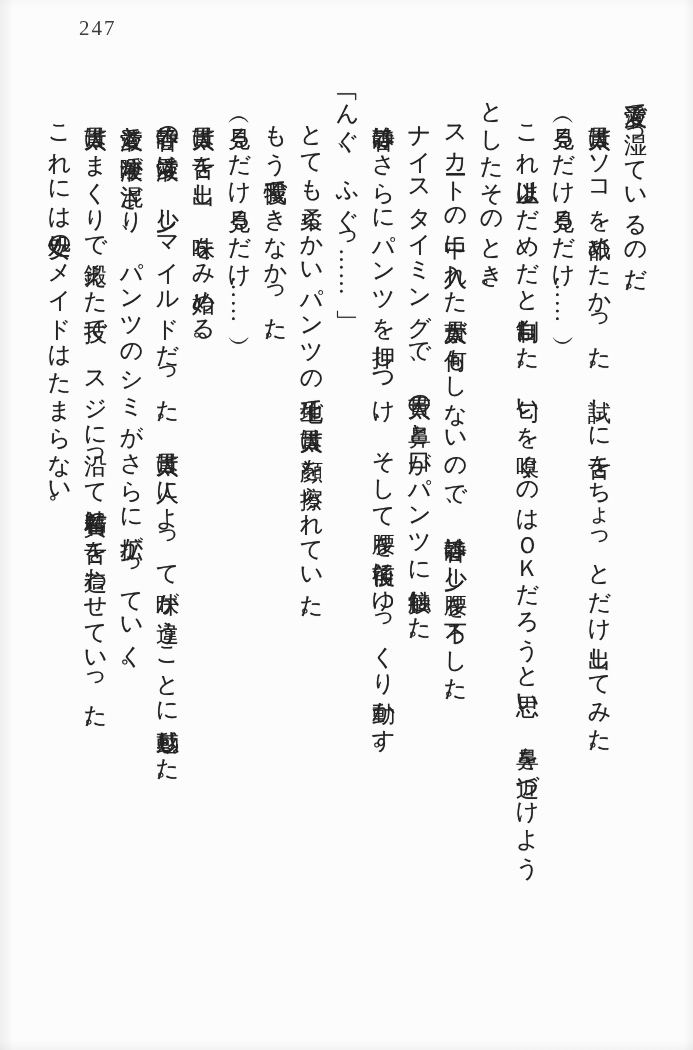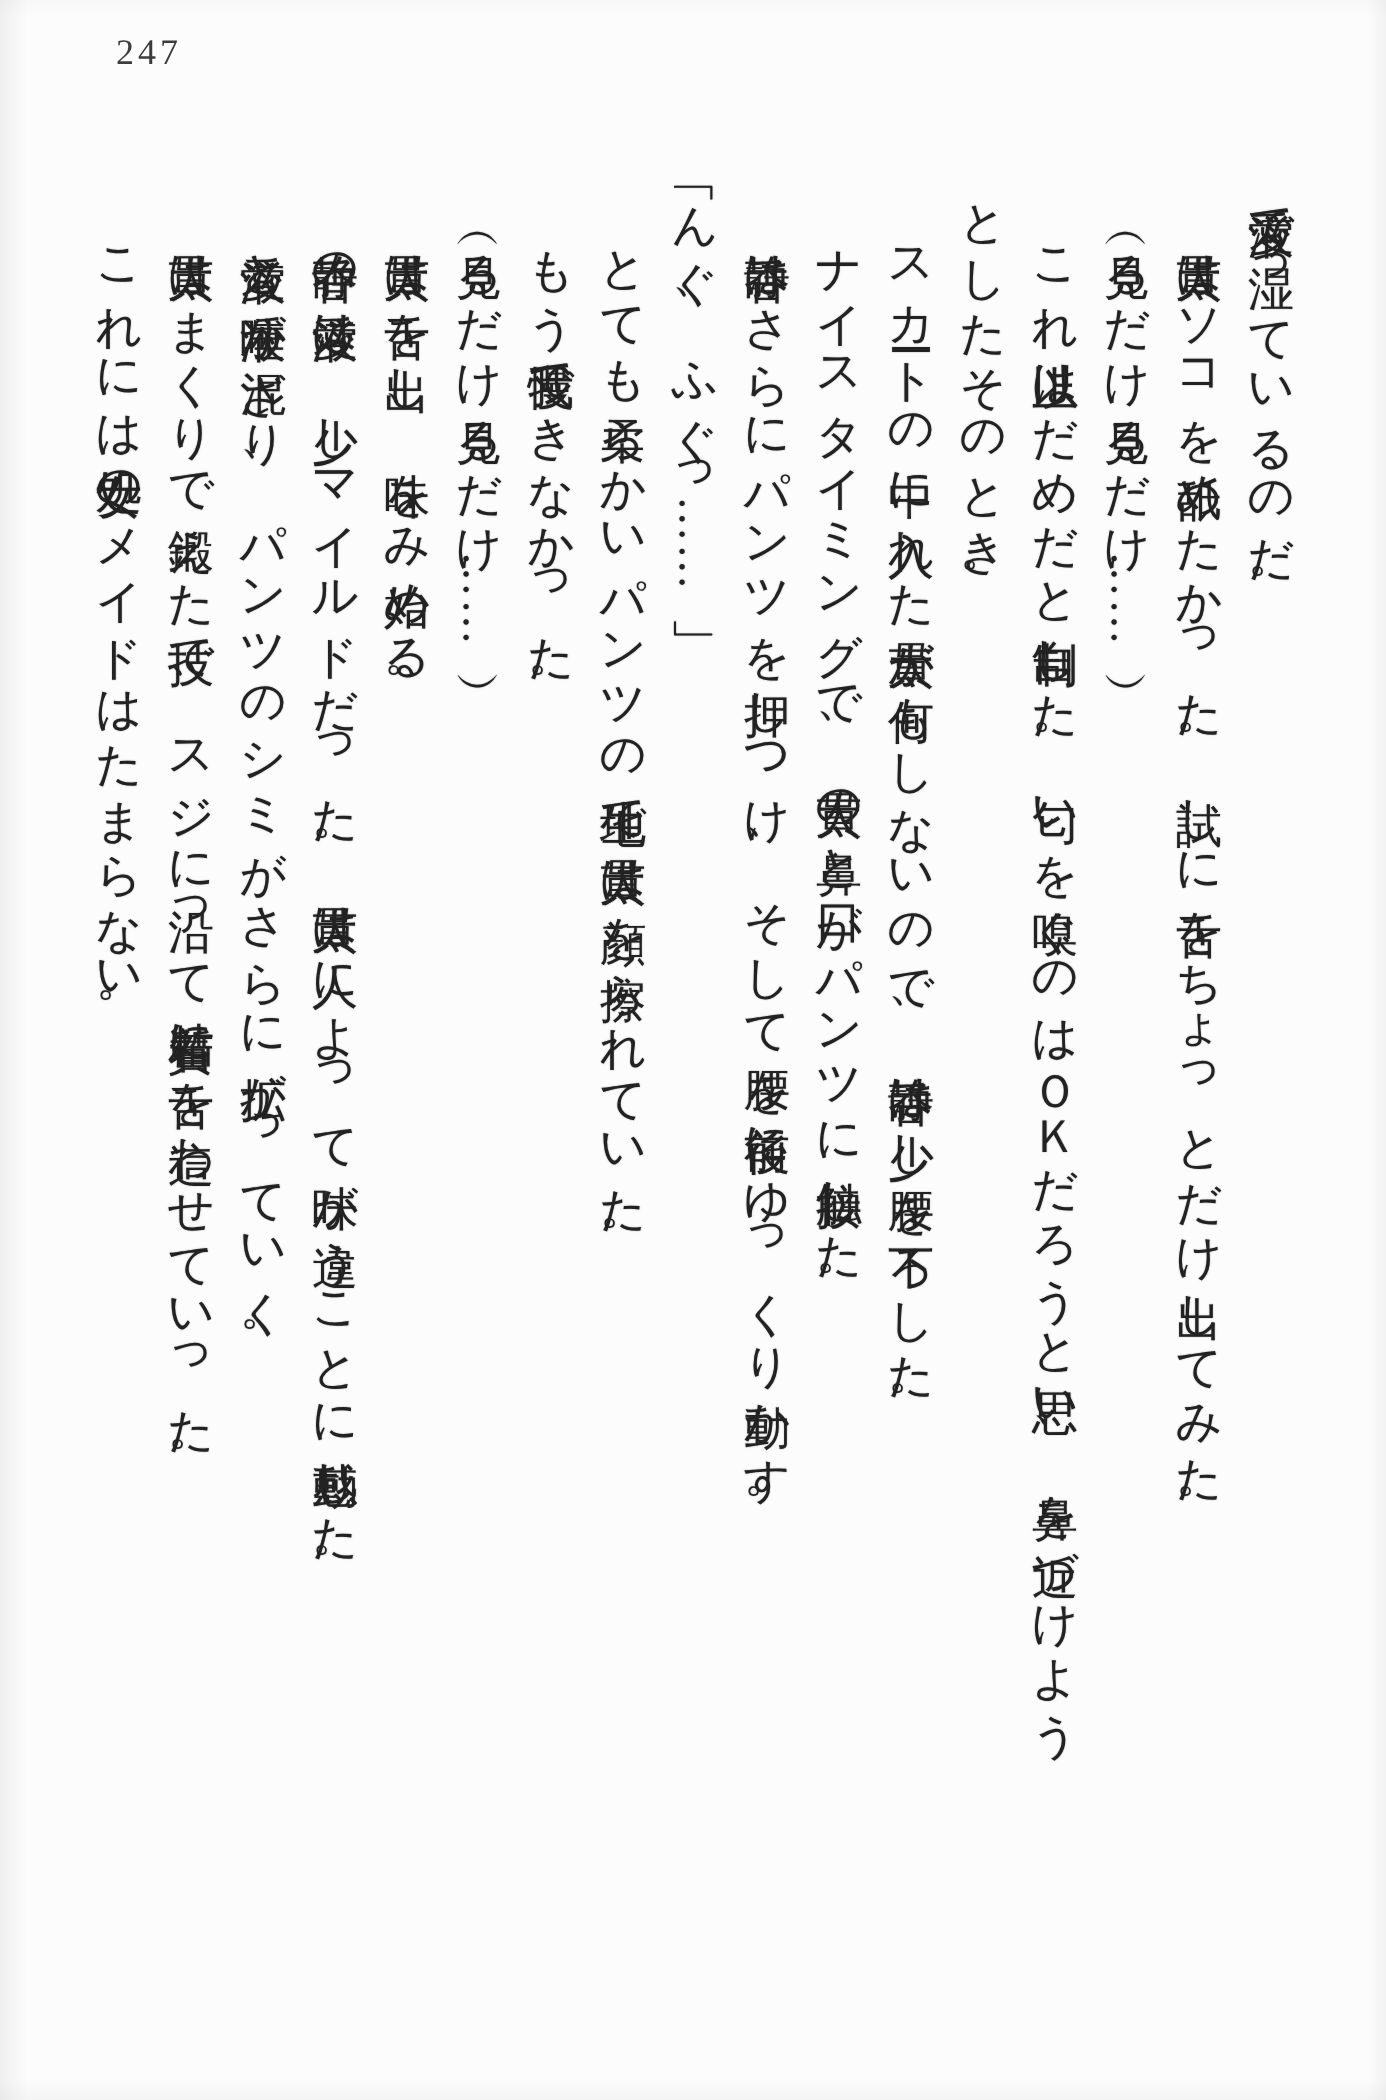--- a/index.html
+++ b/index.html
@@ -21,22 +21,22 @@
     pointer-events: none;
     background:
       linear-gradient(to right, rgba(0,0,0,0.05), rgba(0,0,0,0) 14px),
       linear-gradient(to left, rgba(0,0,0,0.04), rgba(0,0,0,0) 10px),
       linear-gradient(to bottom, rgba(0,0,0,0.02), rgba(0,0,0,0) 8px),
       linear-gradient(to top, rgba(0,0,0,0.03), rgba(0,0,0,0) 10px);
   }
   .page-number {
     position: absolute;
     top: 16px;
-    left: 58px;
-    font-size: 18px;
+    left: 79px;
+    font-size: 21px;
     letter-spacing: 2px;
     color: #3c3c3c;
   }
   .text-block {
     position: absolute;
     top: 86px;
     right: 40px;
     height: 930px;
     writing-mode: vertical-rl;
     text-orientation: mixed;

